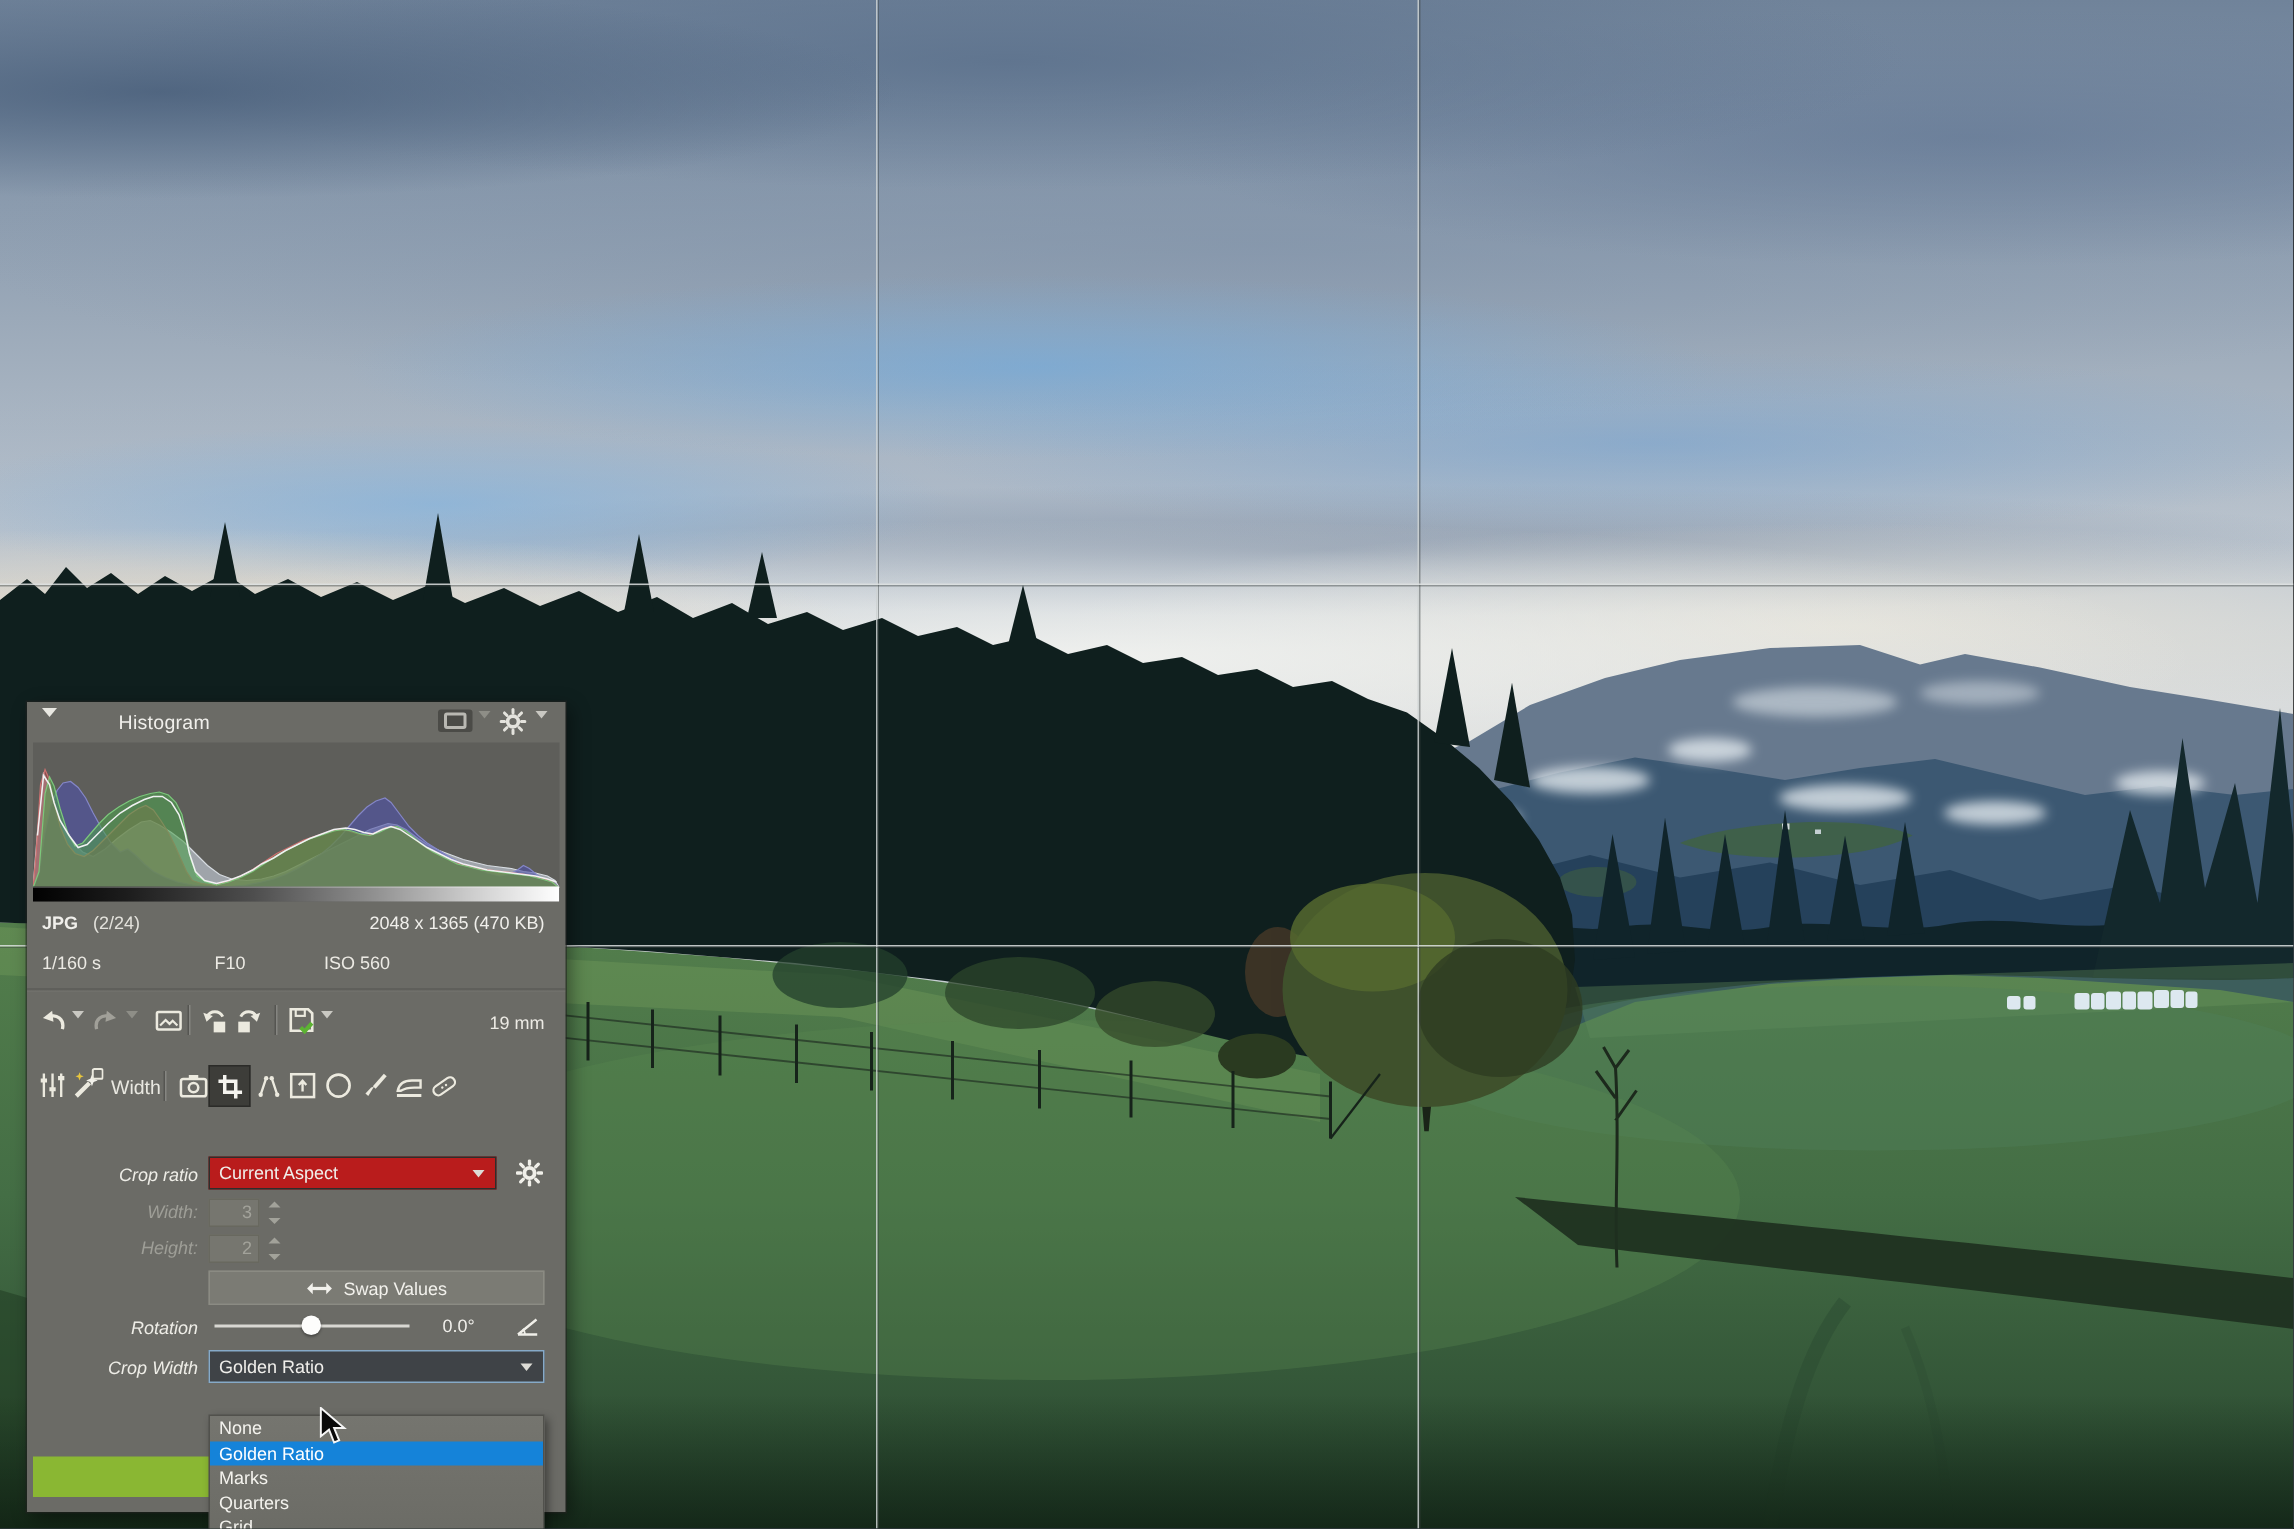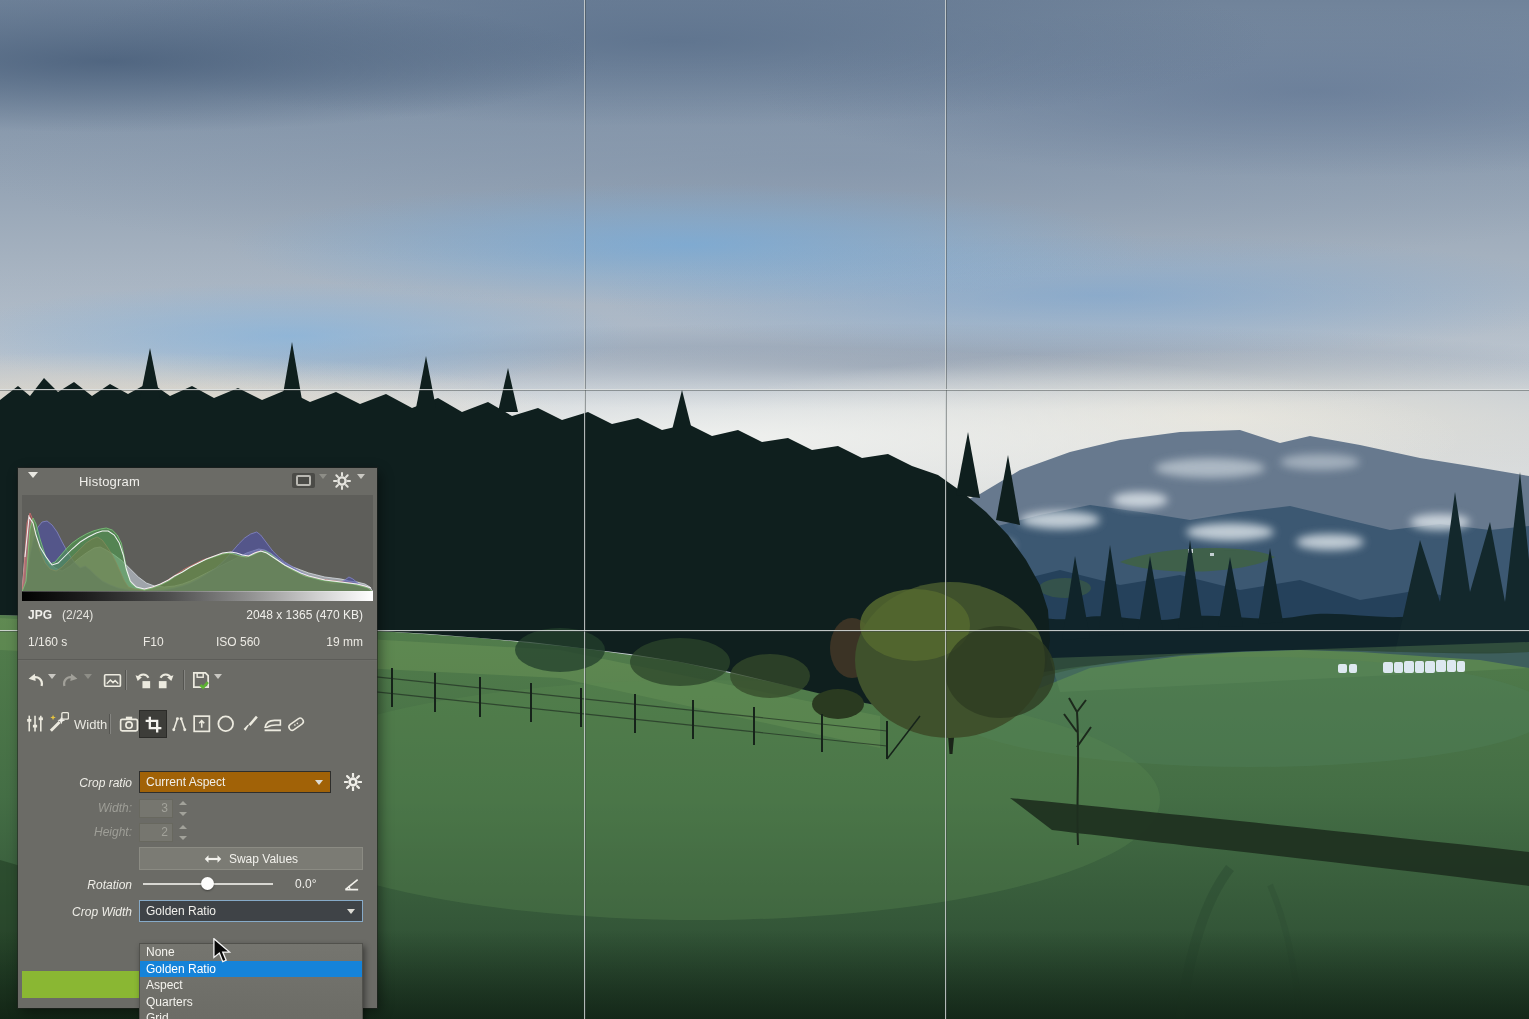--- a/index.html
+++ b/index.html
@@ -48,38 +48,38 @@
   .hist-plot svg{position:absolute;left:0;top:0;width:100%;height:97px;}
   .grad-strip{position:absolute;left:0;bottom:0;width:100%;height:9px;border-top:1px solid rgba(255,255,255,.25);
       background:linear-gradient(90deg,#010101 0%,#1d1d1d 18%,#4e4e4e 42%,#8e8e8e 64%,#cfcfcf 84%,#ffffff 100%);}
 
   .file-row{left:10px;top:140px;width:335px;height:16px;}
   .file-fmt{font-weight:bold;}
   .file-idx{margin-left:10px;color:#e3e2dc;}
   .file-dim{position:absolute;right:0;top:0;}
   .exif-row{left:10px;top:167px;width:335px;height:16px;color:#eceae4;}
   .exif-ap{position:absolute;left:115px;} .exif-iso{position:absolute;left:188px;}
-  .exif-fl{position:absolute;right:0;}
+  .exif-fl{position:absolute;right:0;margin-top:40px;}
 
   .divider{left:0;top:191px;width:100%;height:2px;background:linear-gradient(180deg,rgba(0,0,0,.22),rgba(255,255,255,.07));}
 
   .tbtn{position:absolute;width:22px;height:22px;display:flex;align-items:center;justify-content:center;}
   .tbtn svg{display:block;}
   .tbtn.disabled{opacity:.42;}
   .tsep{position:absolute;width:1px;height:20px;background:rgba(255,255,255,.18);box-shadow:-1px 0 0 rgba(0,0,0,.2);}
   .tool-active{position:absolute;width:26px;height:26px;background:#3d3d39;border:1px solid #2b2b28;display:flex;align-items:center;justify-content:center;}
   .auto-label{position:absolute;color:#e9e8e1;font-size:13px;}
 
   .section-header{left:0;top:276px;width:100%;height:24px;background:#5c5c57;box-shadow:0 -1px 0 rgba(0,0,0,.15) inset;}
   .section-title{position:absolute;left:10px;top:4px;font-weight:bold;font-size:13px;}
   .reset-btn{position:absolute;right:8px;top:2px;width:20px;height:20px;}
 
   .lbl{position:absolute;width:114px;text-align:right;color:#eeede7;font-style:italic;}
   .lbl.dim{color:#9e9e97;}
-  .combo{position:absolute;left:121px;height:22px;background:#a16207;border:1px solid #2e2e2c;box-sizing:border-box;
+  .combo{position:absolute;left:121px;height:22px;background:#b91c1c;border:1px solid #2e2e2c;box-sizing:border-box;
          color:#f0efeb;display:flex;align-items:center;padding-left:6px;}
   .combo .caret{position:absolute;right:7px;top:8px;border-top-color:#dddcd6;}
   .combo.focused{border-color:#86aac8;background:#3f4347;}
   .numbox{position:absolute;left:121px;width:34px;height:19px;background:#76766f;border:1px solid #68685f;box-sizing:border-box;
           color:#a2a29a;text-align:right;padding-right:4px;line-height:17px;}
   .spinner{position:absolute;left:160px;width:9px;height:19px;}
   .spinner i{position:absolute;left:1px;width:0;height:0;border-left:4px solid transparent;border-right:4px solid transparent;}
   .spinner .up{top:2px;border-bottom:4px solid #a2a29a;}
   .spinner .dn{bottom:2px;border-top:4px solid #a2a29a;}
 
@@ -468,21 +468,21 @@
 
     <div class="abs lbl" style="left:0;top:437px">Crop Width</div>
     <div class="abs combo focused" style="top:432px;width:224px">
       <span>Golden Ratio</span>
       <span class="caret"></span>
     </div>
 
     <div class="menu">
       <div class="menu-item">None</div>
       <div class="menu-item selected">Golden Ratio</div>
-      <div class="menu-item">Aspect</div>
+      <div class="menu-item">Marks</div>
       <div class="menu-item">Quarters</div>
       <div class="menu-item">Grid</div>
     </div>
 
     <div class="swatch"></div>
   </div>
 
   <svg class="cursor" width="24" height="26" viewBox="0 0 16 20">
     <polygon points="1,0.5 1,15 5.2,11.6 7.8,18.2 10.4,17.1 7.8,10.8 13,10.8" fill="#0a0a0a" stroke="#f5f5f5" stroke-width="1"></polygon>
   </svg>

